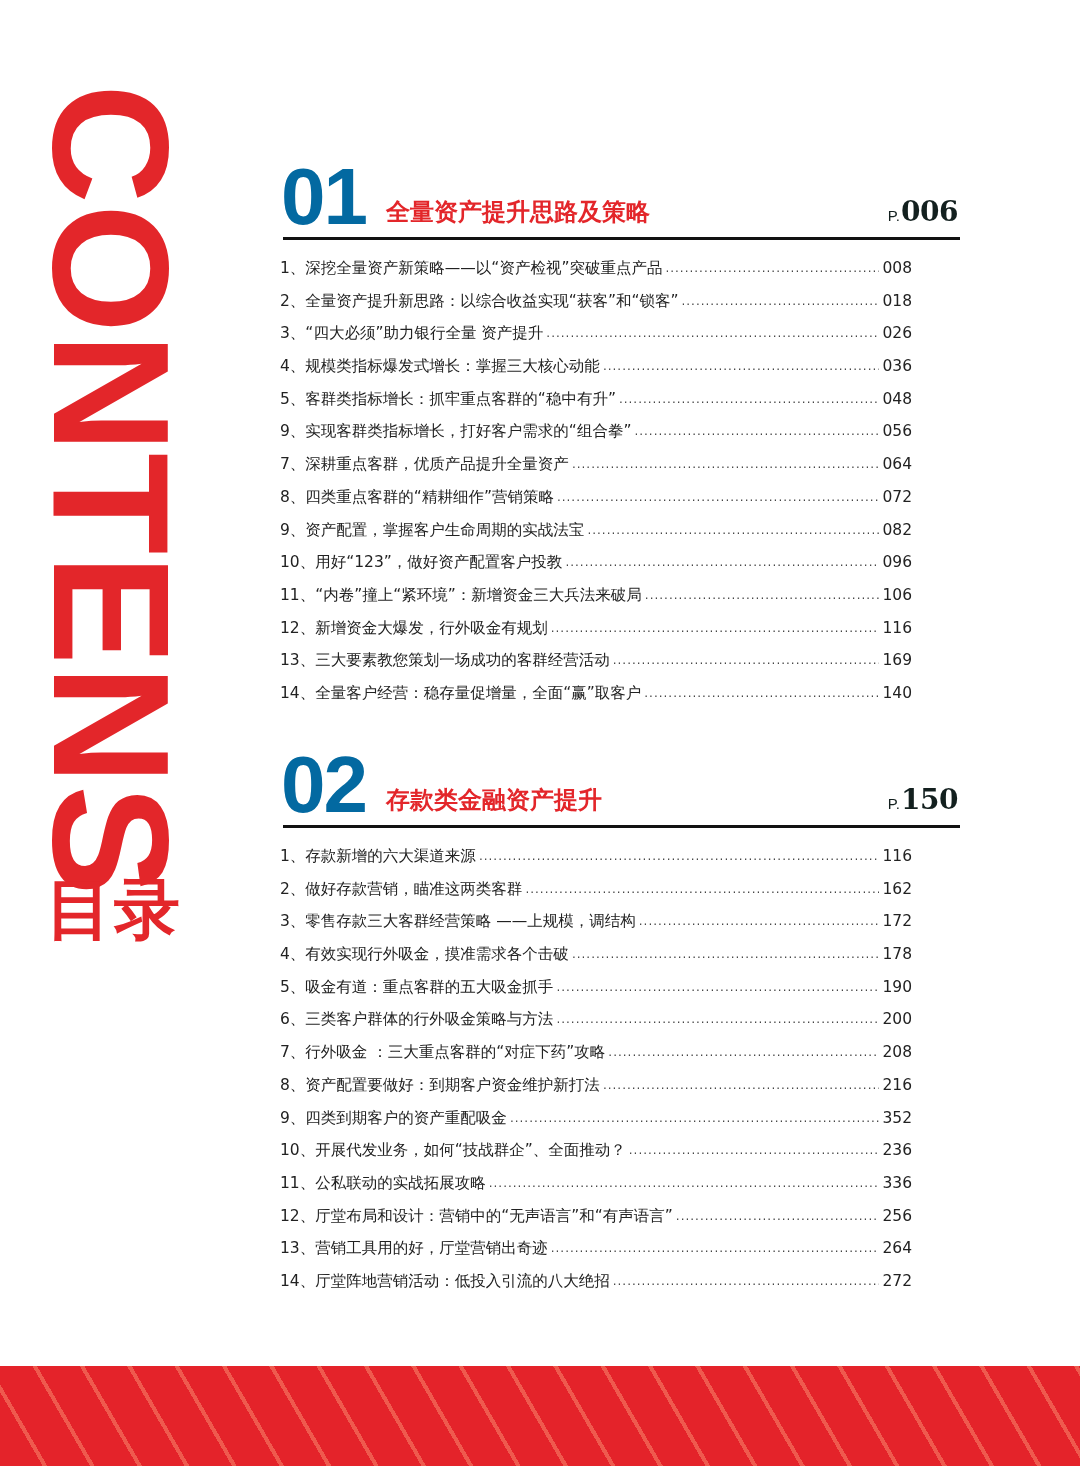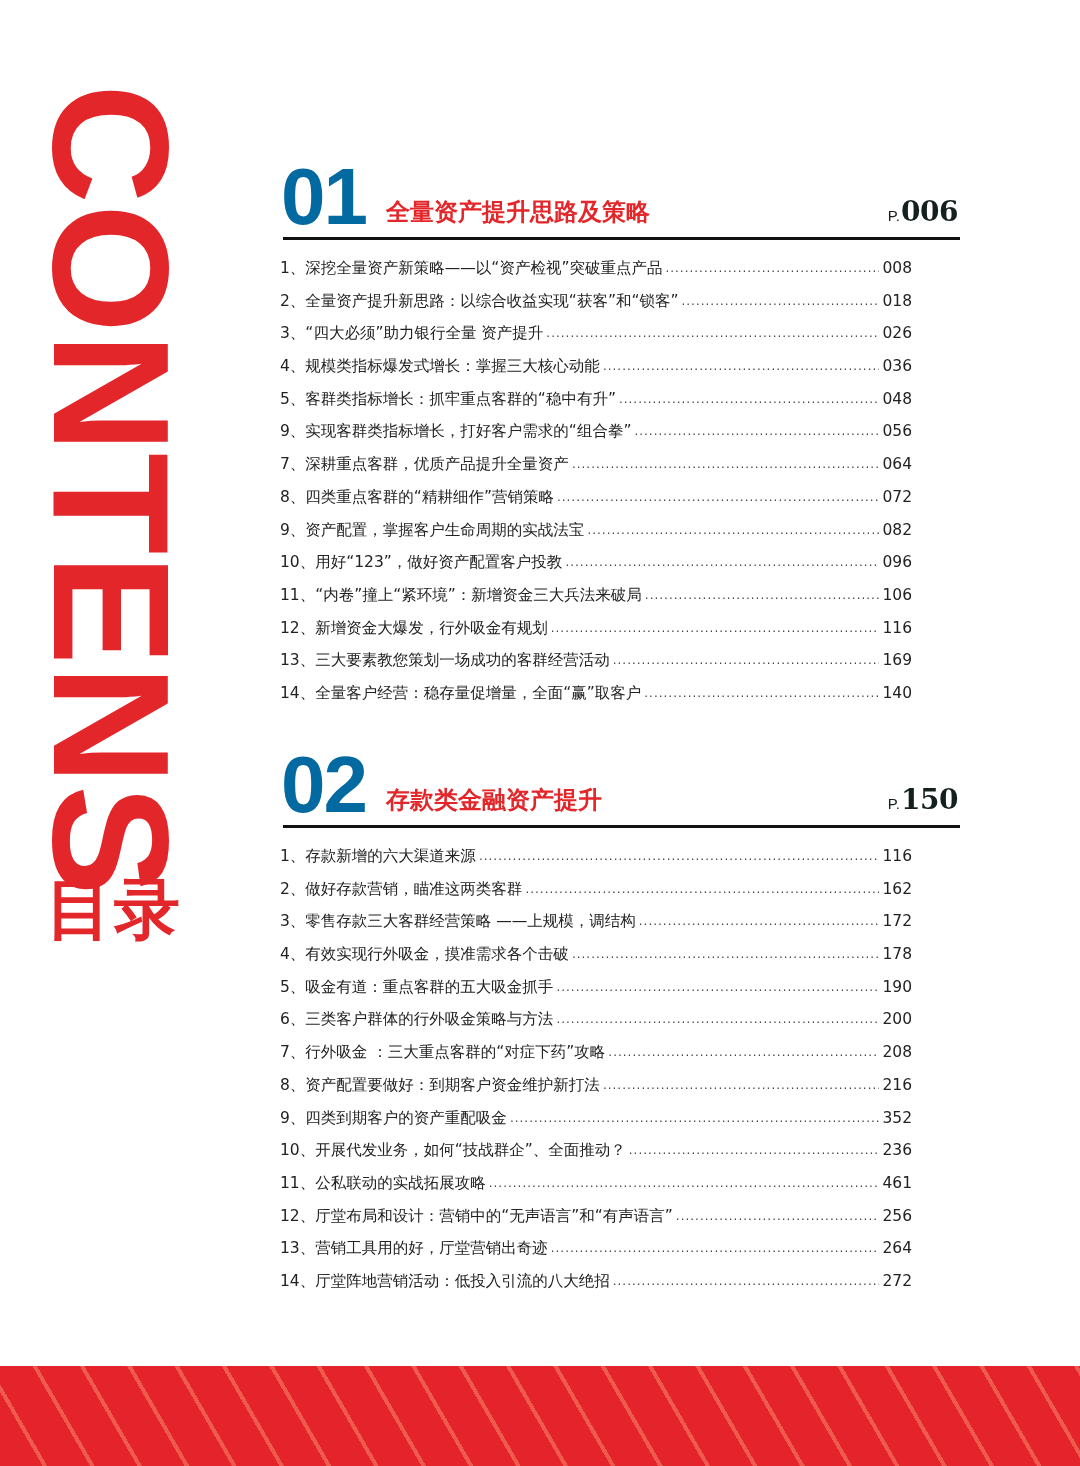--- a/index.html
+++ b/index.html
@@ -278,21 +278,21 @@
         <span class="page">352</span>
       </li>
       <li class="item">
         <span class="label">10、开展代发业务，如何“技战群企”、全面推动？</span>
         <span class="leader"></span>
         <span class="page">236</span>
       </li>
       <li class="item">
         <span class="label">11、公私联动的实战拓展攻略</span>
         <span class="leader"></span>
-        <span class="page">461</span>
+        <span class="page">336</span>
       </li>
       <li class="item">
         <span class="label">12、厅堂布局和设计：营销中的“无声语言”和“有声语言”</span>
         <span class="leader"></span>
         <span class="page">256</span>
       </li>
       <li class="item">
         <span class="label">13、营销工具用的好，厅堂营销出奇迹</span>
         <span class="leader"></span>
         <span class="page">264</span>

